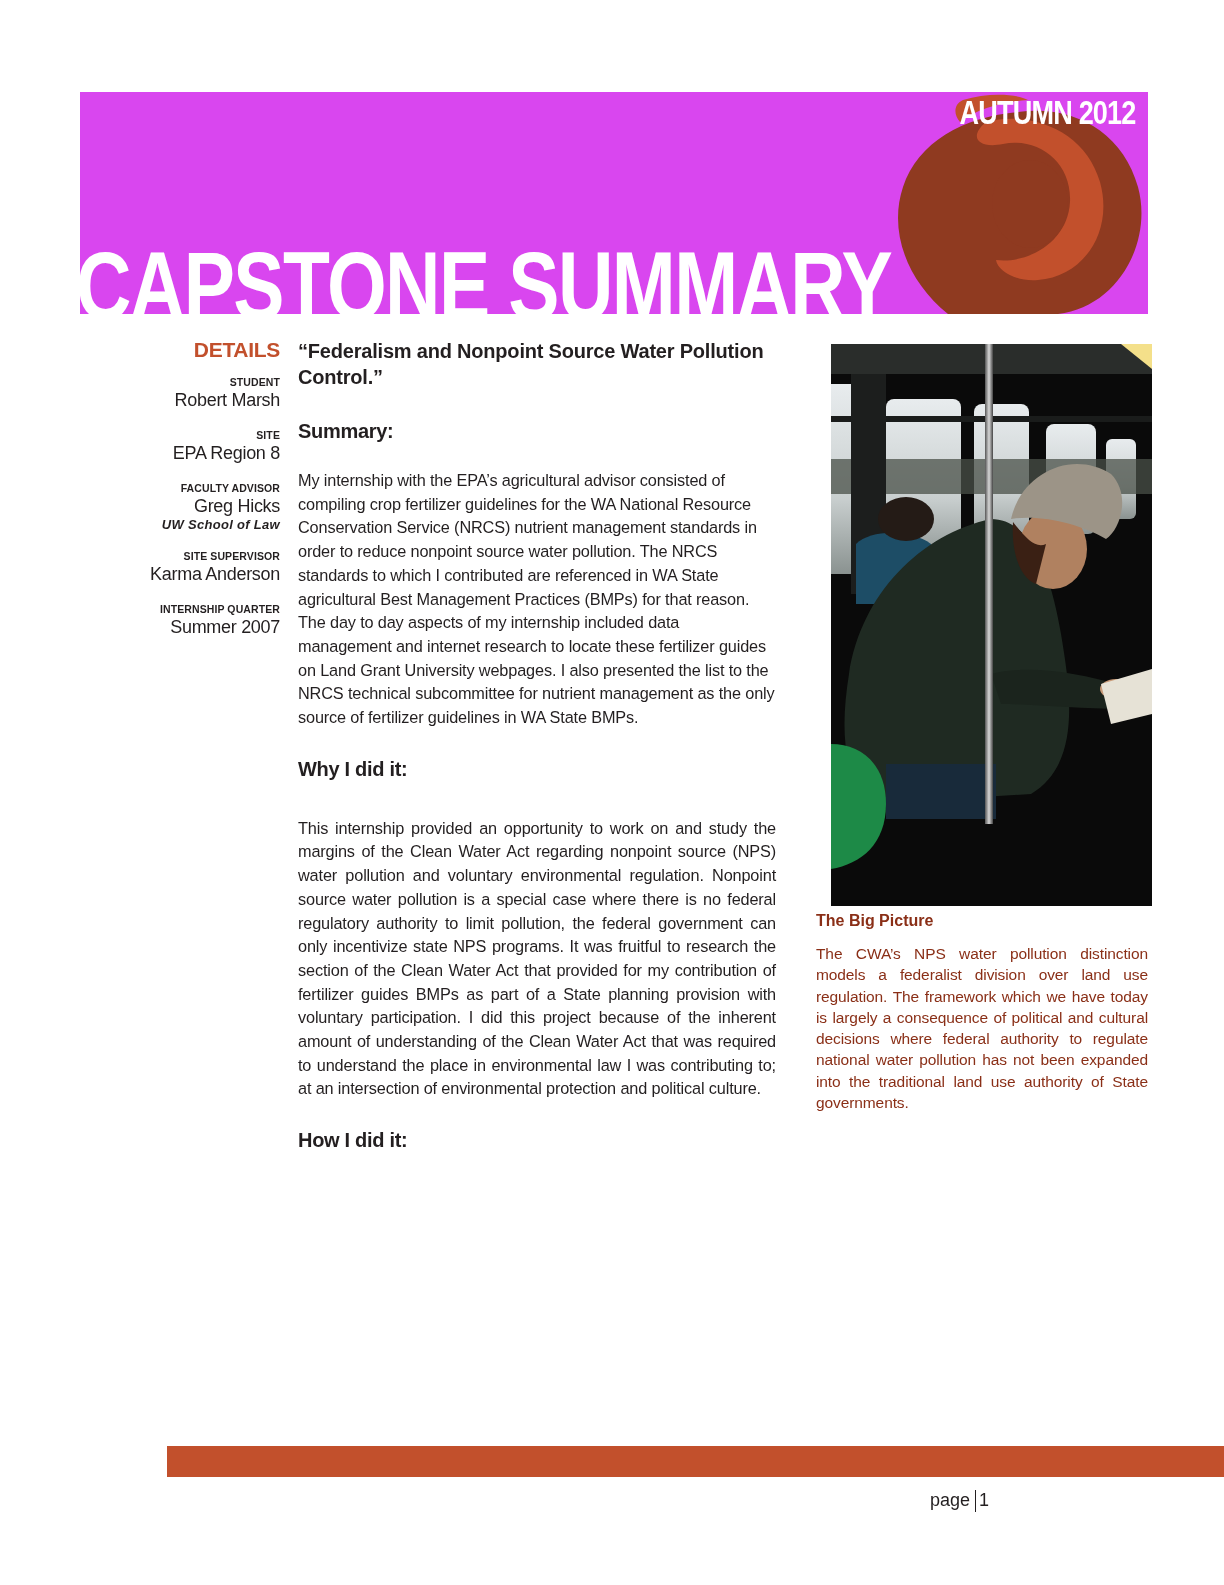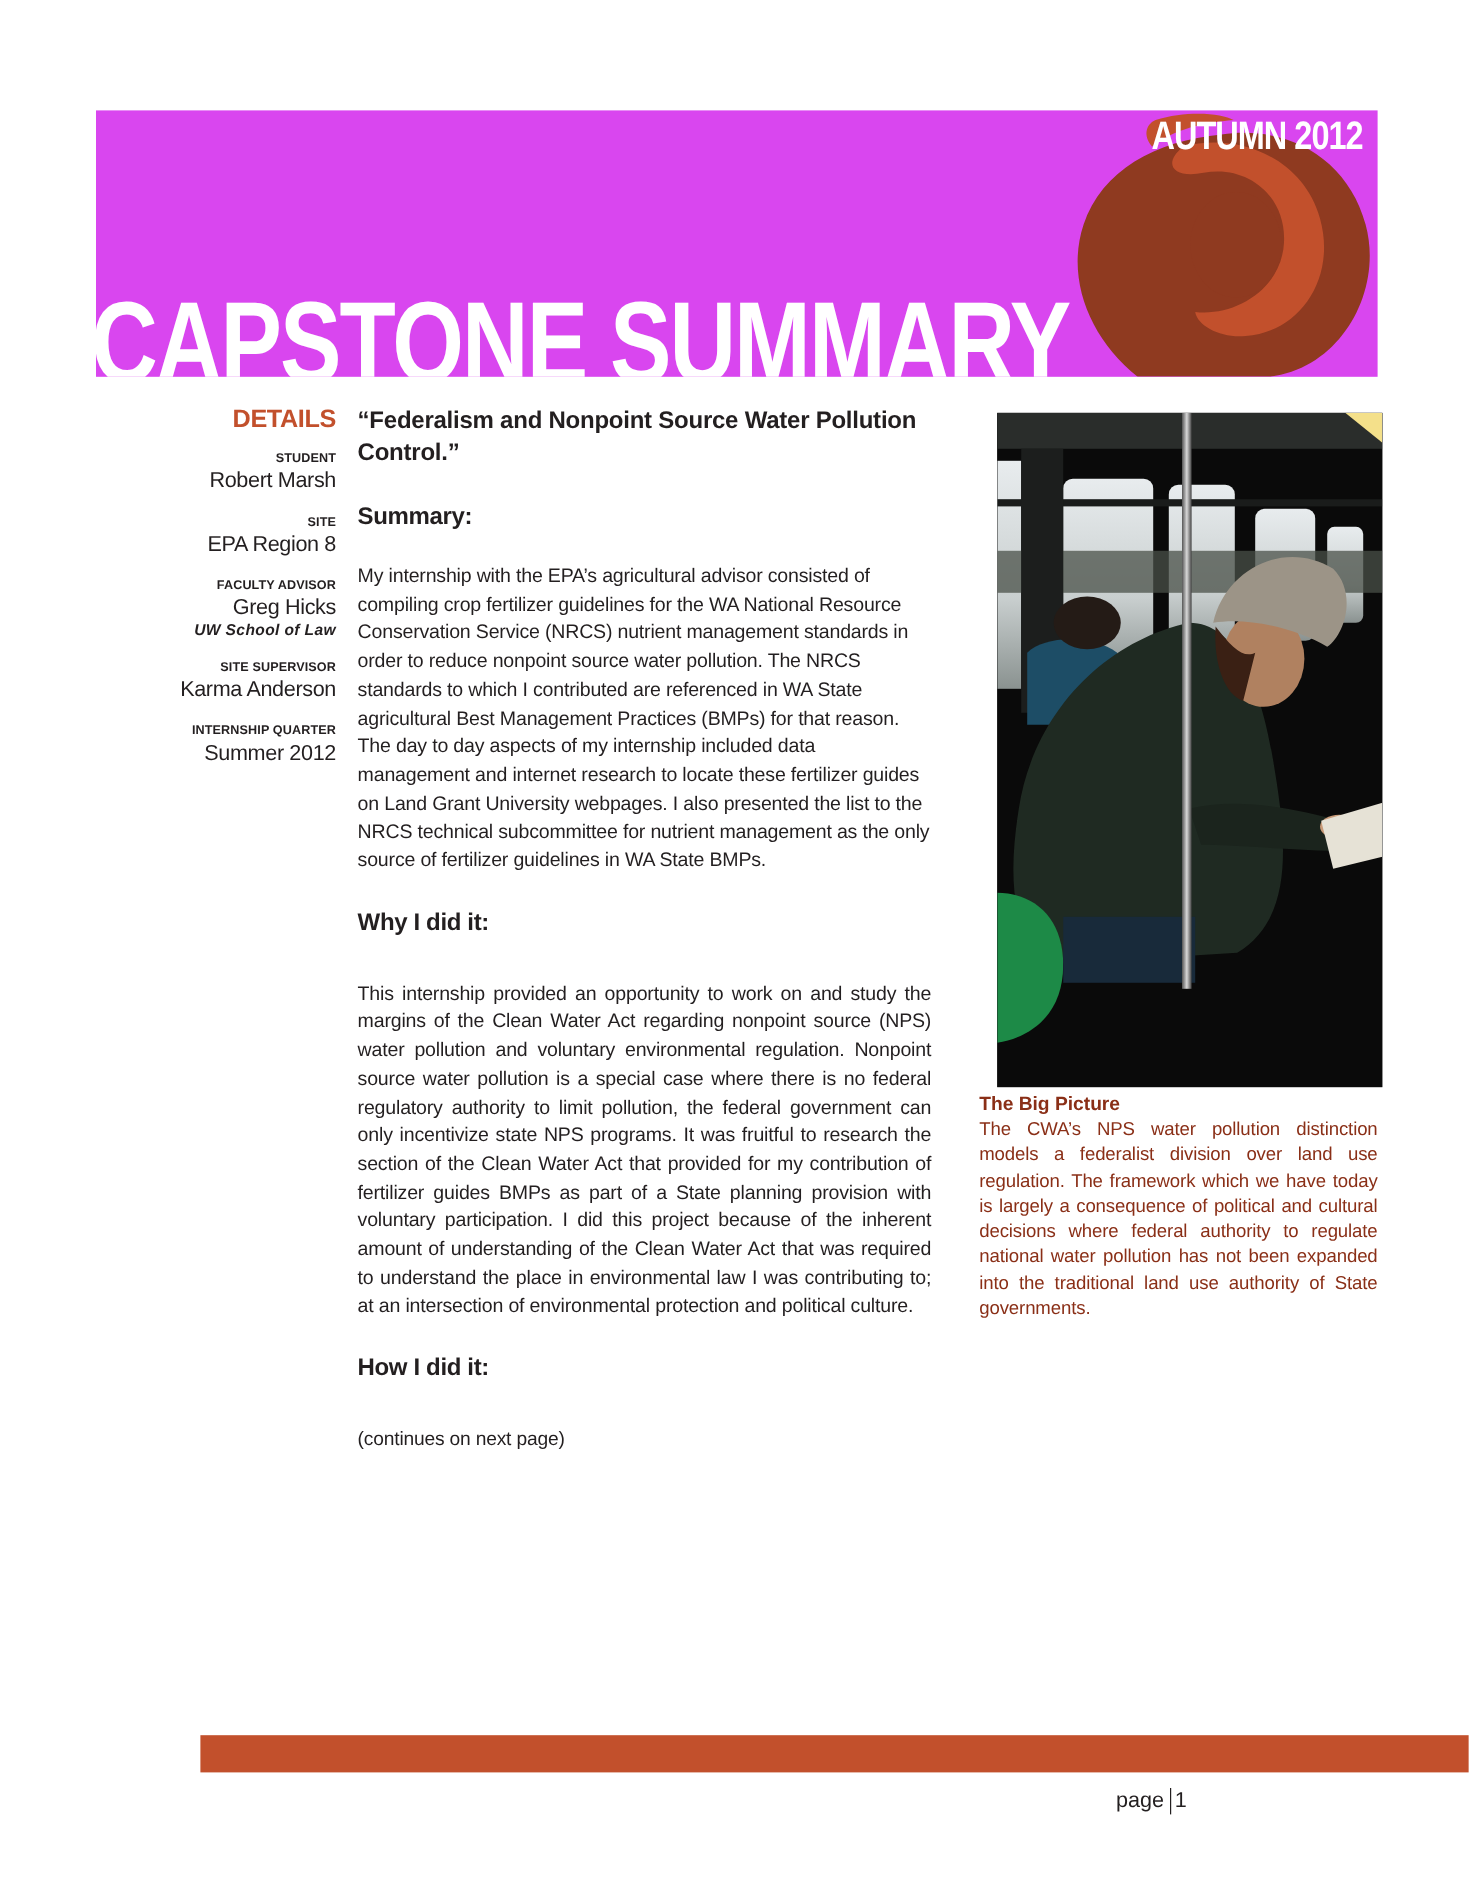--- a/index.html
+++ b/index.html
@@ -36,21 +36,21 @@
   .article p { font-size: 16.3px; line-height: 23.7px; margin: 0 0 20px 0; color: #231f20; letter-spacing: -0.15px; }
   .article p.justify { text-align: justify; }
   .article .continues { font-size: 16px; margin-top: 26px; }
 
   
   .photo { position: absolute; left: 831px; top: 344px; width: 321px; height: 562px; overflow: hidden;
            background: #050505; }
 
   
   .caption { position: absolute; left: 816px; top: 912px; width: 332px; color: #8a2f17; }
-  .caption .cap-title { font-weight: bold; font-size: 16px; margin-bottom: 1px; color: #8a2f17; }
+  .caption .cap-title { font-weight: bold; font-size: 16px; margin-bottom: 13px; color: #8a2f17; }
   .caption .cap-body { font-size: 15.5px; line-height: 21.3px; text-align: justify; color: #8a2f17; letter-spacing: -0.1px; }
 
   
   .footer-bar { position: absolute; left: 167px; top: 1446px; width: 1057px; height: 31px; background: #c2502c; }
   .page-num { position: absolute; left: 930px; top: 1490px; font-size: 18px; color: #231f20; }
   .page-num .sep { display: inline-block; width: 1px; height: 22px; background: #231f20; vertical-align: middle; margin: 0 3px 0 5px; }
 </style>
 </head>
 <body>
 
@@ -80,36 +80,35 @@
     <div class="label">FACULTY ADVISOR</div>
     <div class="value">Greg Hicks</div>
     <div class="sub">UW School of Law</div>
   </div>
   <div class="group">
     <div class="label">SITE SUPERVISOR</div>
     <div class="value">Karma Anderson</div>
   </div>
   <div class="group">
     <div class="label">INTERNSHIP QUARTER</div>
-    <div class="value">Summer 2012</div>
+    <div class="value">Summer 2007</div>
   </div>
 </div>
 
 <div class="article">
   <div class="doc-title">“Federalism and Nonpoint Source Water Pollution Control.”</div>
 
   <h2>Summary:</h2>
   <p style="margin-bottom:28px;">My internship with the EPA’s agricultural advisor consisted of compiling crop fertilizer guidelines for the WA National Resource Conservation Service (NRCS) nutrient management standards in order to reduce nonpoint source water pollution. The NRCS standards to which I contributed are referenced in WA State agricultural Best Management Practices (BMPs) for that reason. The day to day aspects of my internship included data management and internet research to locate these fertilizer guides on Land Grant University webpages. I also presented the list to the NRCS technical subcommittee for nutrient management as the only source of fertilizer guidelines in WA State BMPs.</p>
 
   <h2 style="margin-bottom:36px;">Why I did it:</h2>
   <p class="justify" style="margin-bottom:28px;">This internship provided an opportunity to work on and study the margins of the Clean Water Act regarding nonpoint source (NPS) water pollution and voluntary environmental regulation. Nonpoint source water pollution is a special case where there is no federal regulatory authority to limit pollution, the federal government can only incentivize state NPS programs. It was fruitful to research the section of the Clean Water Act that provided for my contribution of fertilizer guides BMPs as part of a State planning provision with voluntary participation. I did this project because of the inherent amount of understanding of the Clean Water Act that was required to understand the place in environmental law I was contributing to; at an intersection of environmental protection and political culture.</p>
 
   <h2 style="margin-bottom:36px;">How I did it:</h2>
 
-  <p class="continues">(continues on next page)</p>
 </div>
 
 <div class="photo">
   <svg width="321" height="562" viewBox="0 0 321 562" xmlns="http://www.w3.org/2000/svg">
     <defs>
       <linearGradient id="winbg" x1="0" y1="0" x2="0" y2="1">
         <stop offset="0" stop-color="#e8ecee"></stop>
         <stop offset="0.6" stop-color="#c9cfcf"></stop>
         <stop offset="1" stop-color="#8a9290"></stop>
       </linearGradient>

